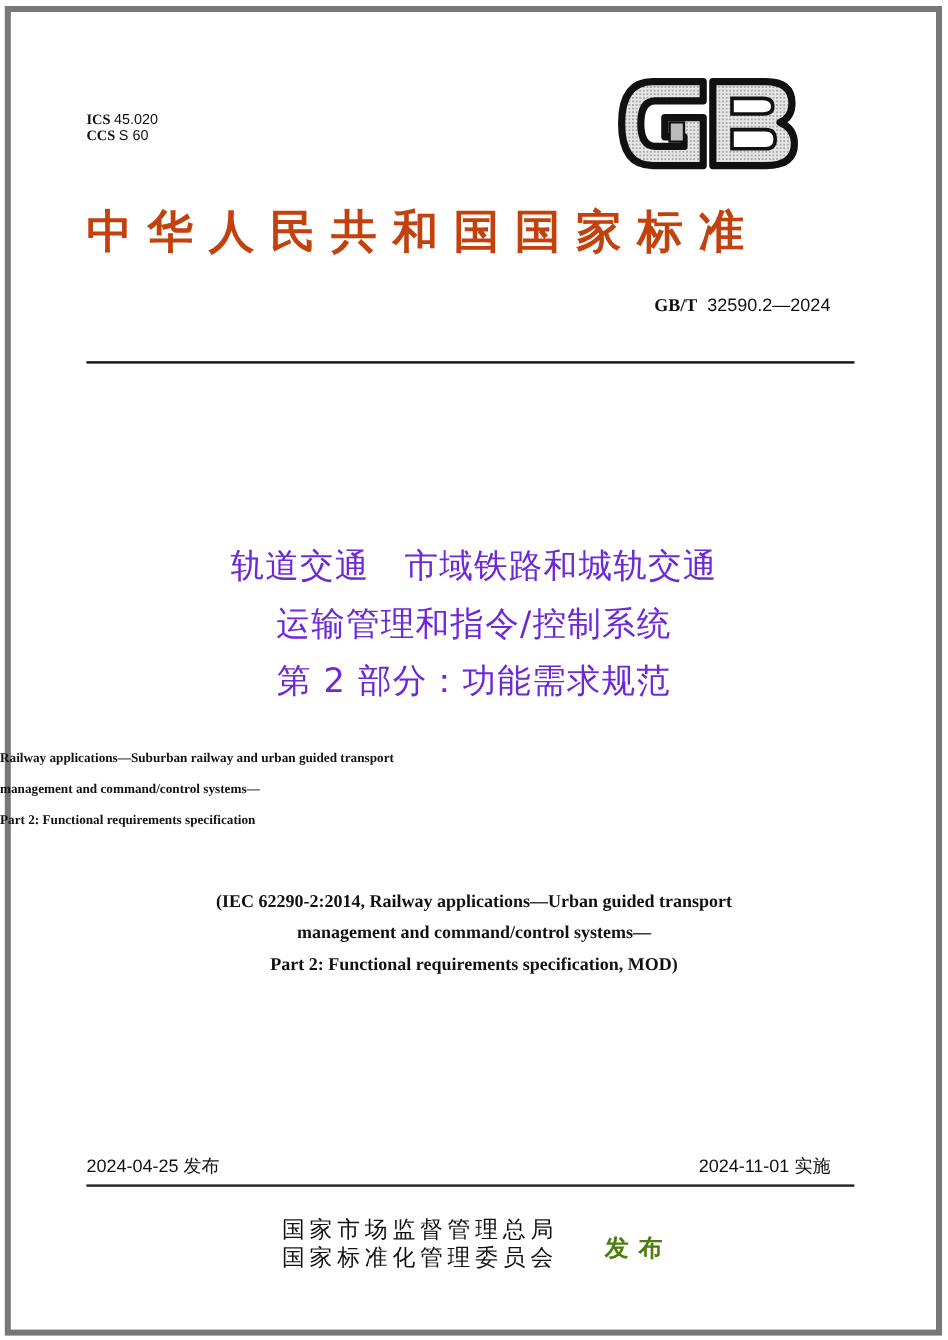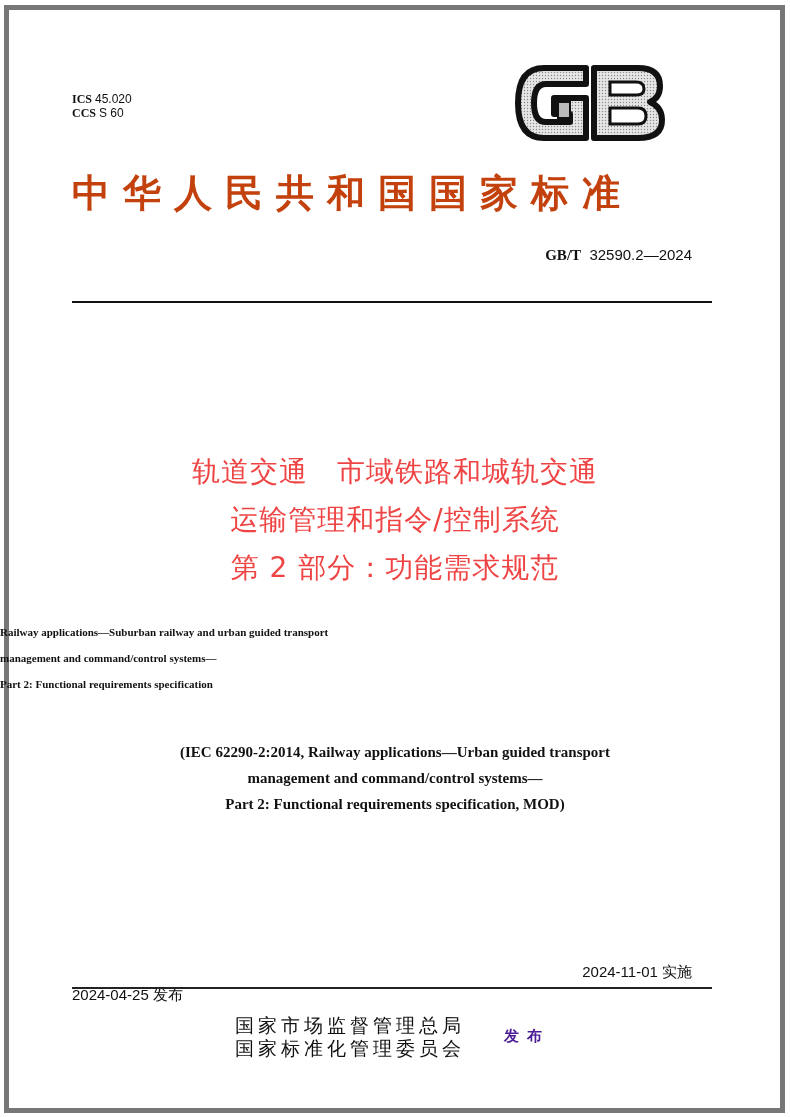--- a/index.html
+++ b/index.html
@@ -21,39 +21,39 @@
     .national-title {
       left: 72px; top: 168px; width: 640px; font-size: 38px; font-weight: bold;
       letter-spacing: 13px; color: #c2410c; white-space: nowrap; line-height: 50px;
     }
     .std-no { right: 98px; top: 246px; font-size: 15px; color: #111; white-space: nowrap; }
     .std-no .prefix { font-weight: bold; font-family: "Liberation Serif", serif; }
     .rule-top { left: 72px; top: 301px; width: 640px; height: 0; border-top: 2px solid #111; }
 
     .cn-title {
       left: 0; width: 790px; text-align: center; top: 448px; font-size: 28px;
-      line-height: 48px; color: #ef4444; letter-spacing: 1px;
+      line-height: 48px; color: #6d28d9; letter-spacing: 1px;
     }
     .cn-title div { white-space: pre; }
 
     .en-title {
       left: 0; width: 790px; text-align: left; top: 619px; font-size: 11px;
       line-height: 26px; font-weight: bold; color: #111;
     }
     .en-adopt {
       left: 0; width: 790px; text-align: center; top: 739px; font-size: 15px;
       line-height: 26px; font-weight: bold; color: #111;
     }
 
-    .date-pub { left: 72px; top: 963px; font-size: 15px; color: #111; margin-top: 23px; }
+    .date-pub { left: 72px; top: 963px; font-size: 15px; color: #111; }
     .date-impl { right: 98px; top: 963px; font-size: 15px; color: #111; }
     .rule-bottom { left: 72px; top: 987px; width: 640px; height: 0; border-top: 2px solid #222; }
 
     .issuers { left: 235px; top: 1014px; font-size: 19px; line-height: 23px; letter-spacing: 4px; color: #111; font-weight: normal; }
-    .issue-word { left: 504px; top: 1027px; font-size: 15px; letter-spacing: 8px; color: #4c1d95; font-weight: bold; }
+    .issue-word { left: 504px; top: 1027px; font-size: 20px; letter-spacing: 8px; color: #4d7c0f; font-weight: bold; }
   </style>
 </head>
 <body>
 
 <div class="frame"></div>
 
 <div class="abs cls-codes serif">
   <div><span class="lbl">ICS</span>&nbsp;<span class="sans">45.020</span></div>
   <div><span class="lbl">CCS</span>&nbsp;<span class="sans">S 60</span></div>
 </div>

